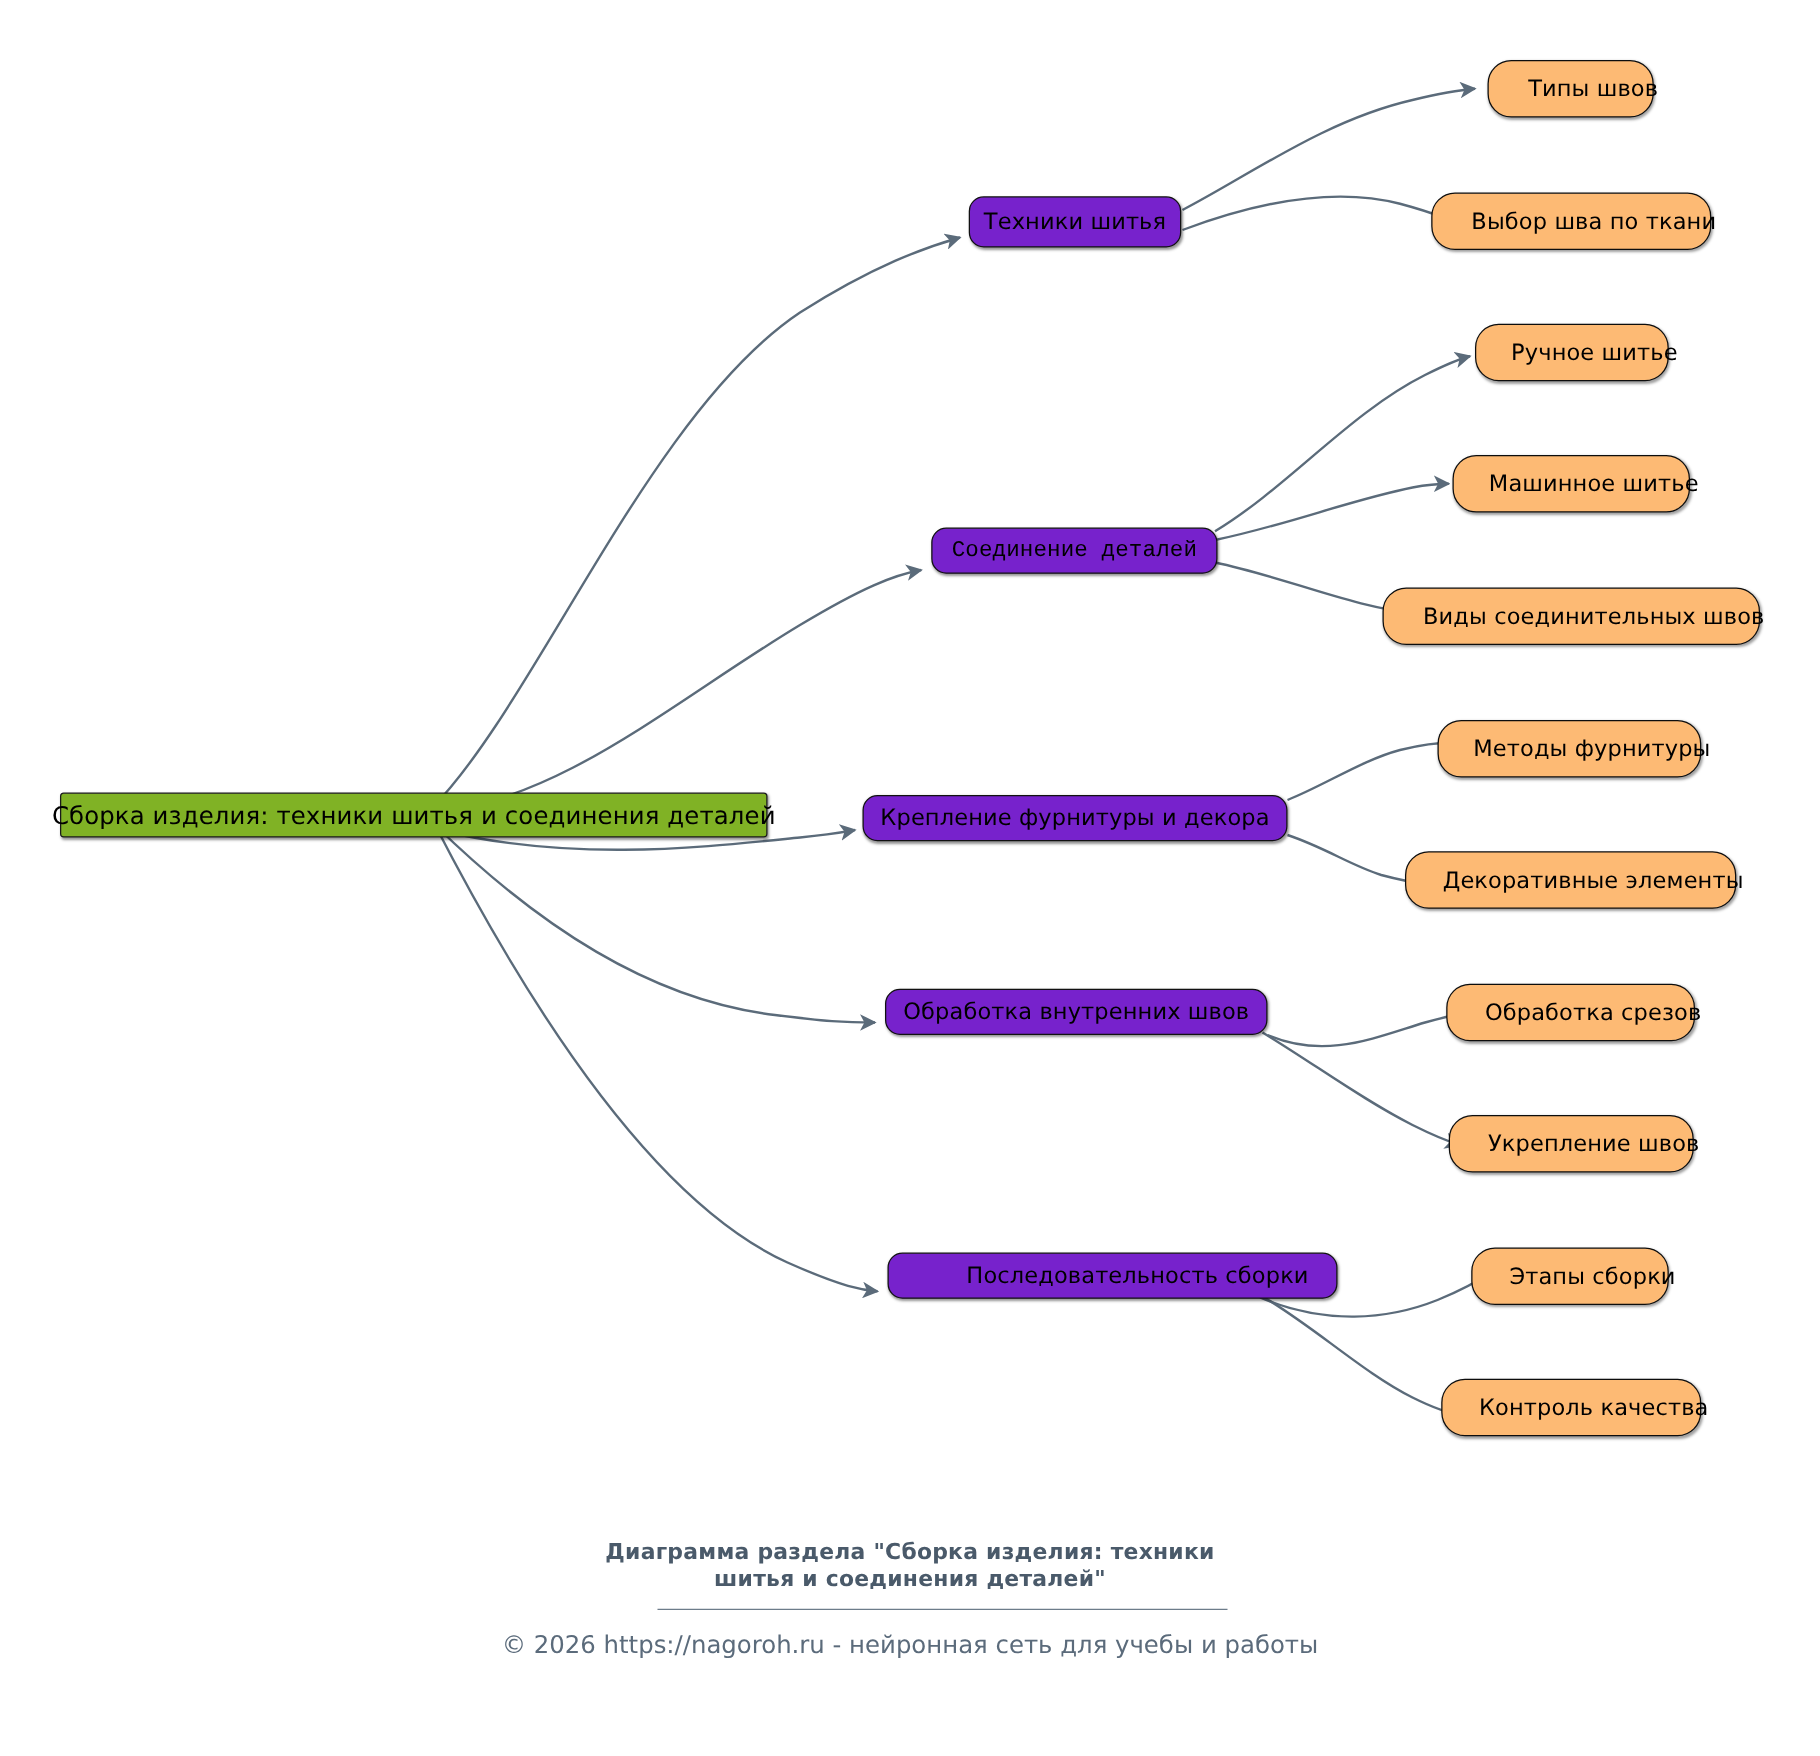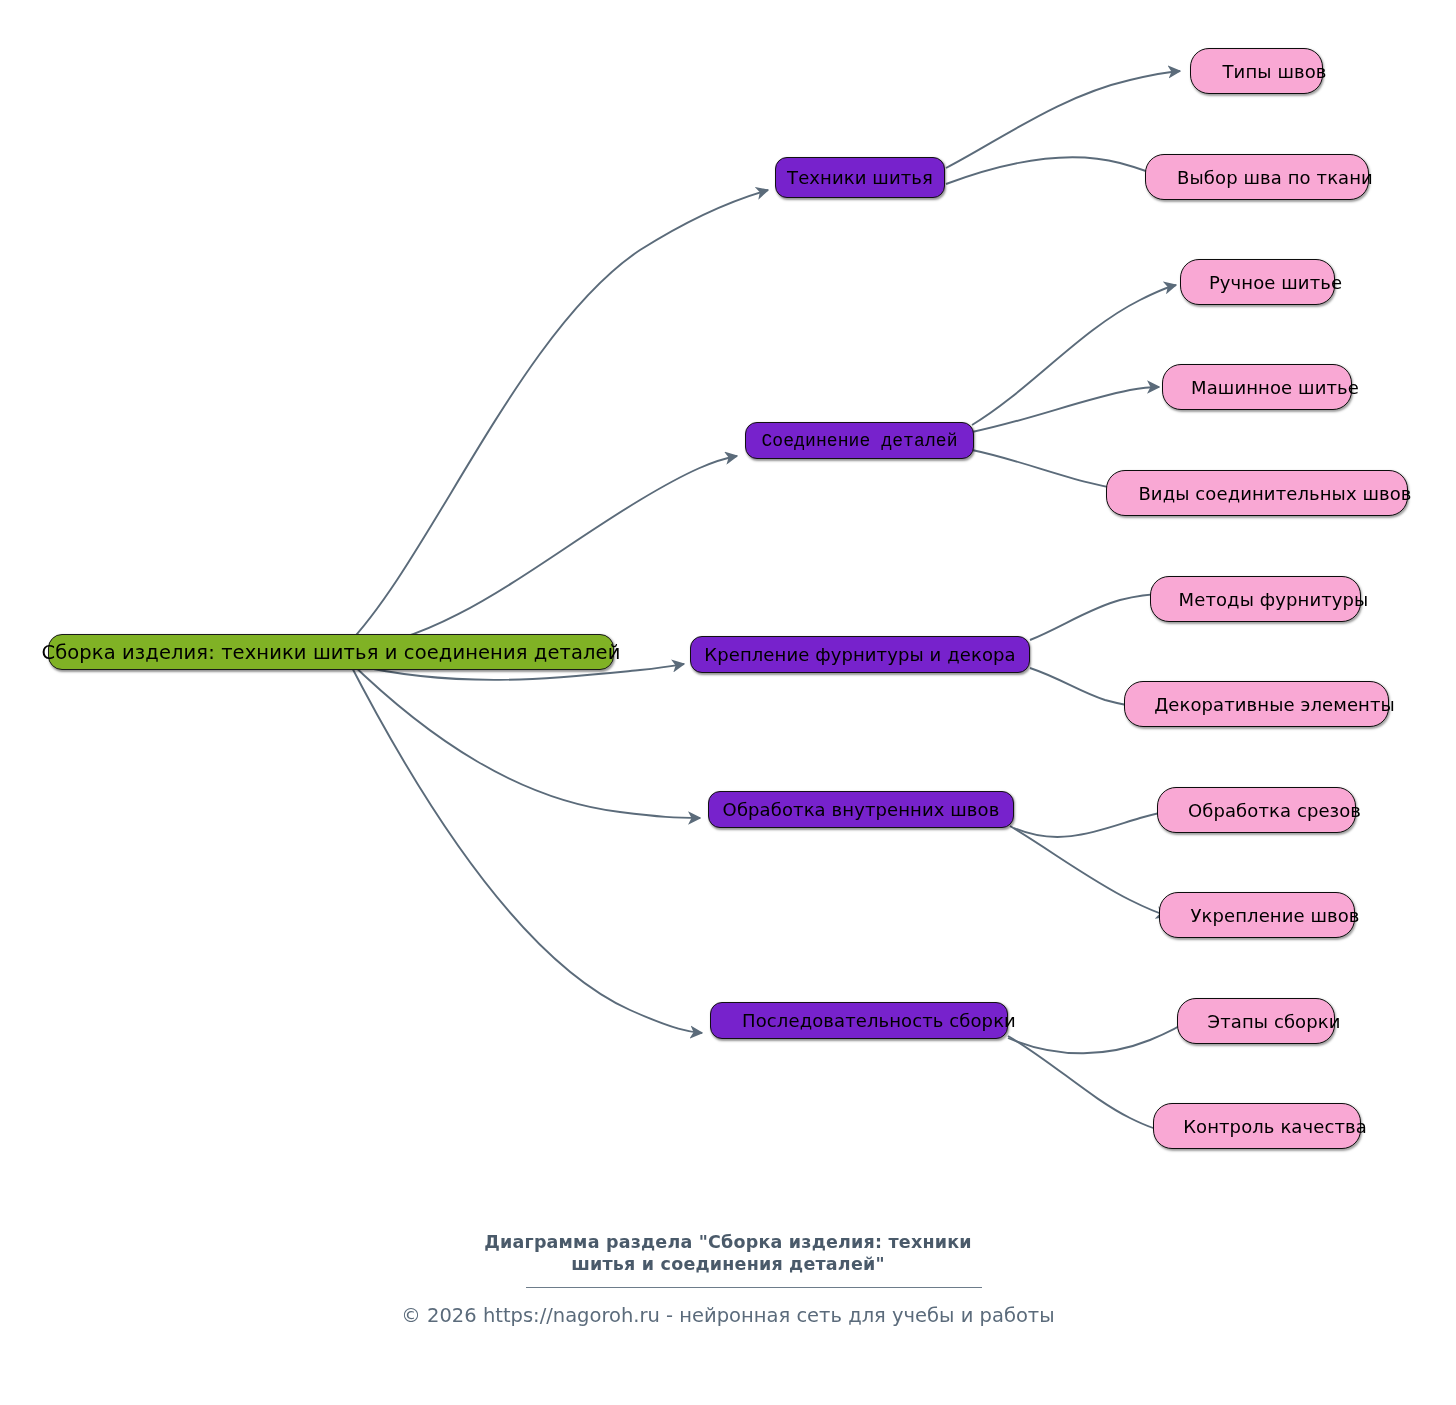--- a/index.html
+++ b/index.html
@@ -39,36 +39,36 @@
     align-items: center;
     justify-content: center;
     white-space: nowrap;
     color: #000000;
     letter-spacing: 0.1px;
   }
 
   .node-root {
     background: #80b225;
     border: 1.4px solid #1a1a1a;
-    border-radius: 14px;
+    border-radius: 3px;
     font-size: 19.5px;
     box-shadow: 1px 1.5px 2.2px rgba(0,0,0,0.42);
     text-align: center;
   }
 
   .node-branch {
     background: #7722cc;
     border: 1.4px solid #111111;
     border-radius: 12px;
     font-size: 18px;
     box-shadow: 1px 1.5px 2.2px rgba(0,0,0,0.42);
   }
 
   .node-leaf {
-    background: #f9a8d4;
+    background: #fdba74;
     border: 1.5px solid #0d0d0d;
     border-radius: 19px;
     font-size: 18px;
     box-shadow: 1px 1.5px 2.2px rgba(0,0,0,0.38);
     padding-left: 36px;
   }
 
   .footer {
     position: absolute;
     left: 0;
@@ -182,21 +182,21 @@
   <div class="node node-branch" style="left:708px; top:791px; width:306px; height:37px;">
     <span>Обработка внутренних швов</span>
   </div>
   <div class="node node-leaf" style="left:1157px; top:787px; width:199px; height:46px;">
     <span>Обработка срезов</span>
   </div>
   <div class="node node-leaf" style="left:1159px; top:892px; width:196px; height:46px;">
     <span>Укрепление швов</span>
   </div>
 
-  <div class="node node-branch" style="left:710px; top:1002px; width:298px; height:37px;padding-left:40px;">
+  <div class="node node-branch" style="left:710px; top:1002px; width:360px; height:37px;padding-left:40px;">
     <span>Последовательность сборки</span>
   </div>
   <div class="node node-leaf" style="left:1177px; top:998px; width:158px; height:46px;">
     <span>Этапы сборки</span>
   </div>
   <div class="node node-leaf" style="left:1153px; top:1103px; width:208px; height:46px;">
     <span>Контроль качества</span>
   </div>
 
   <div class="footer footer-title">

